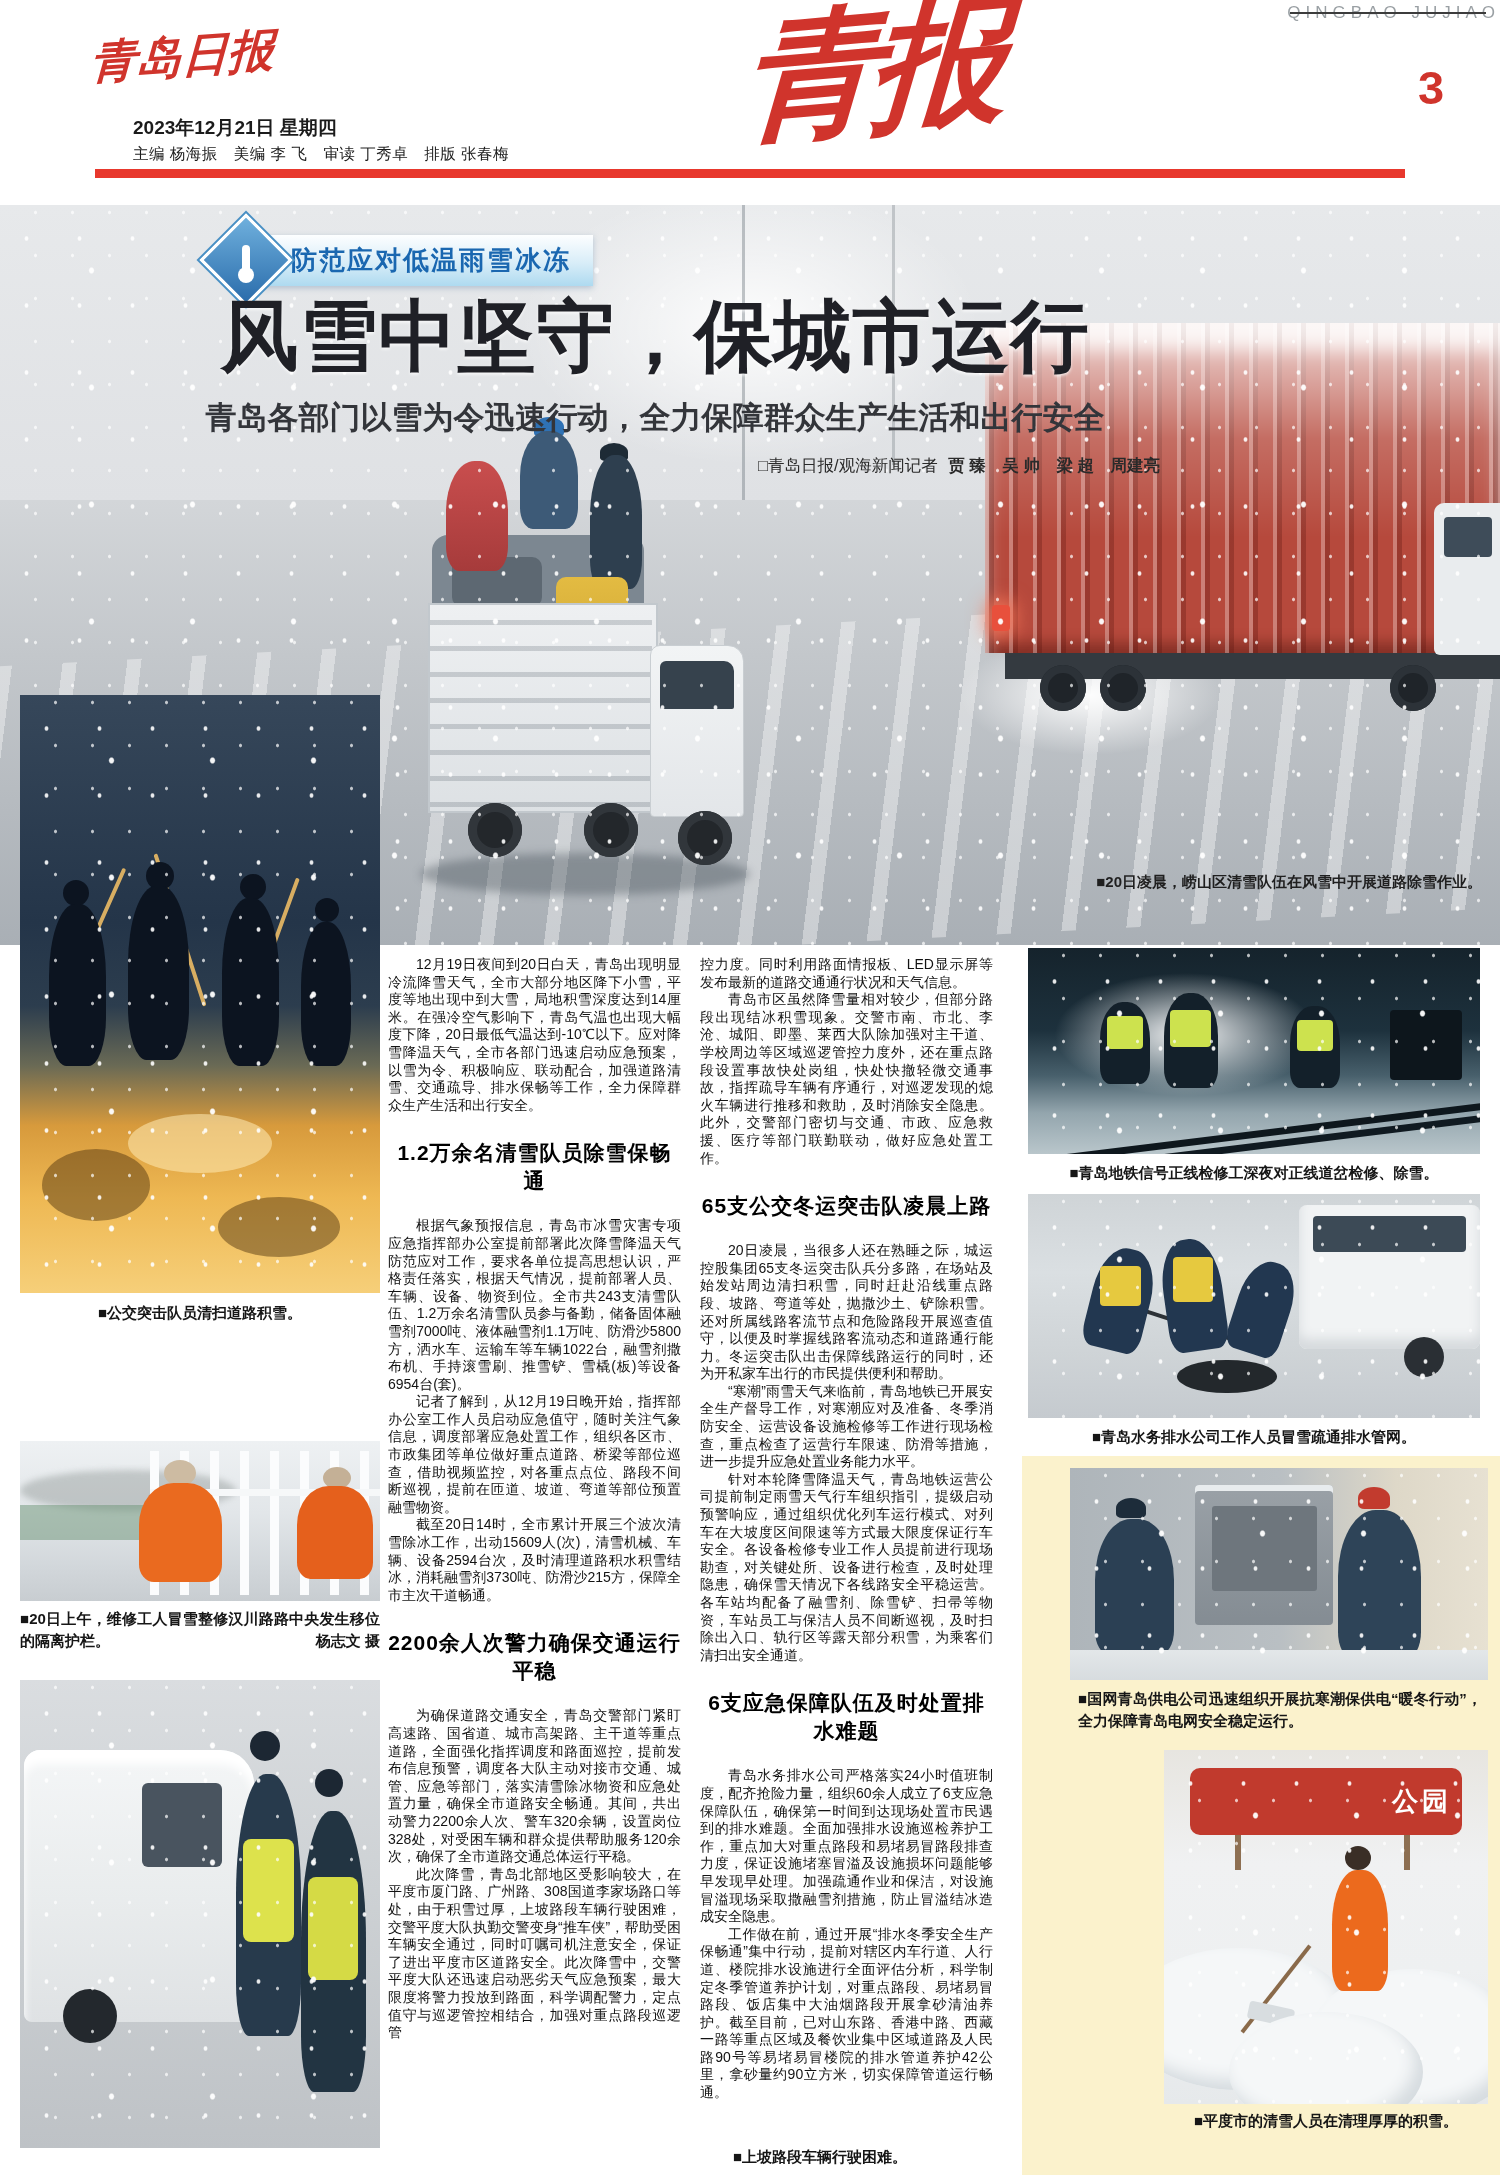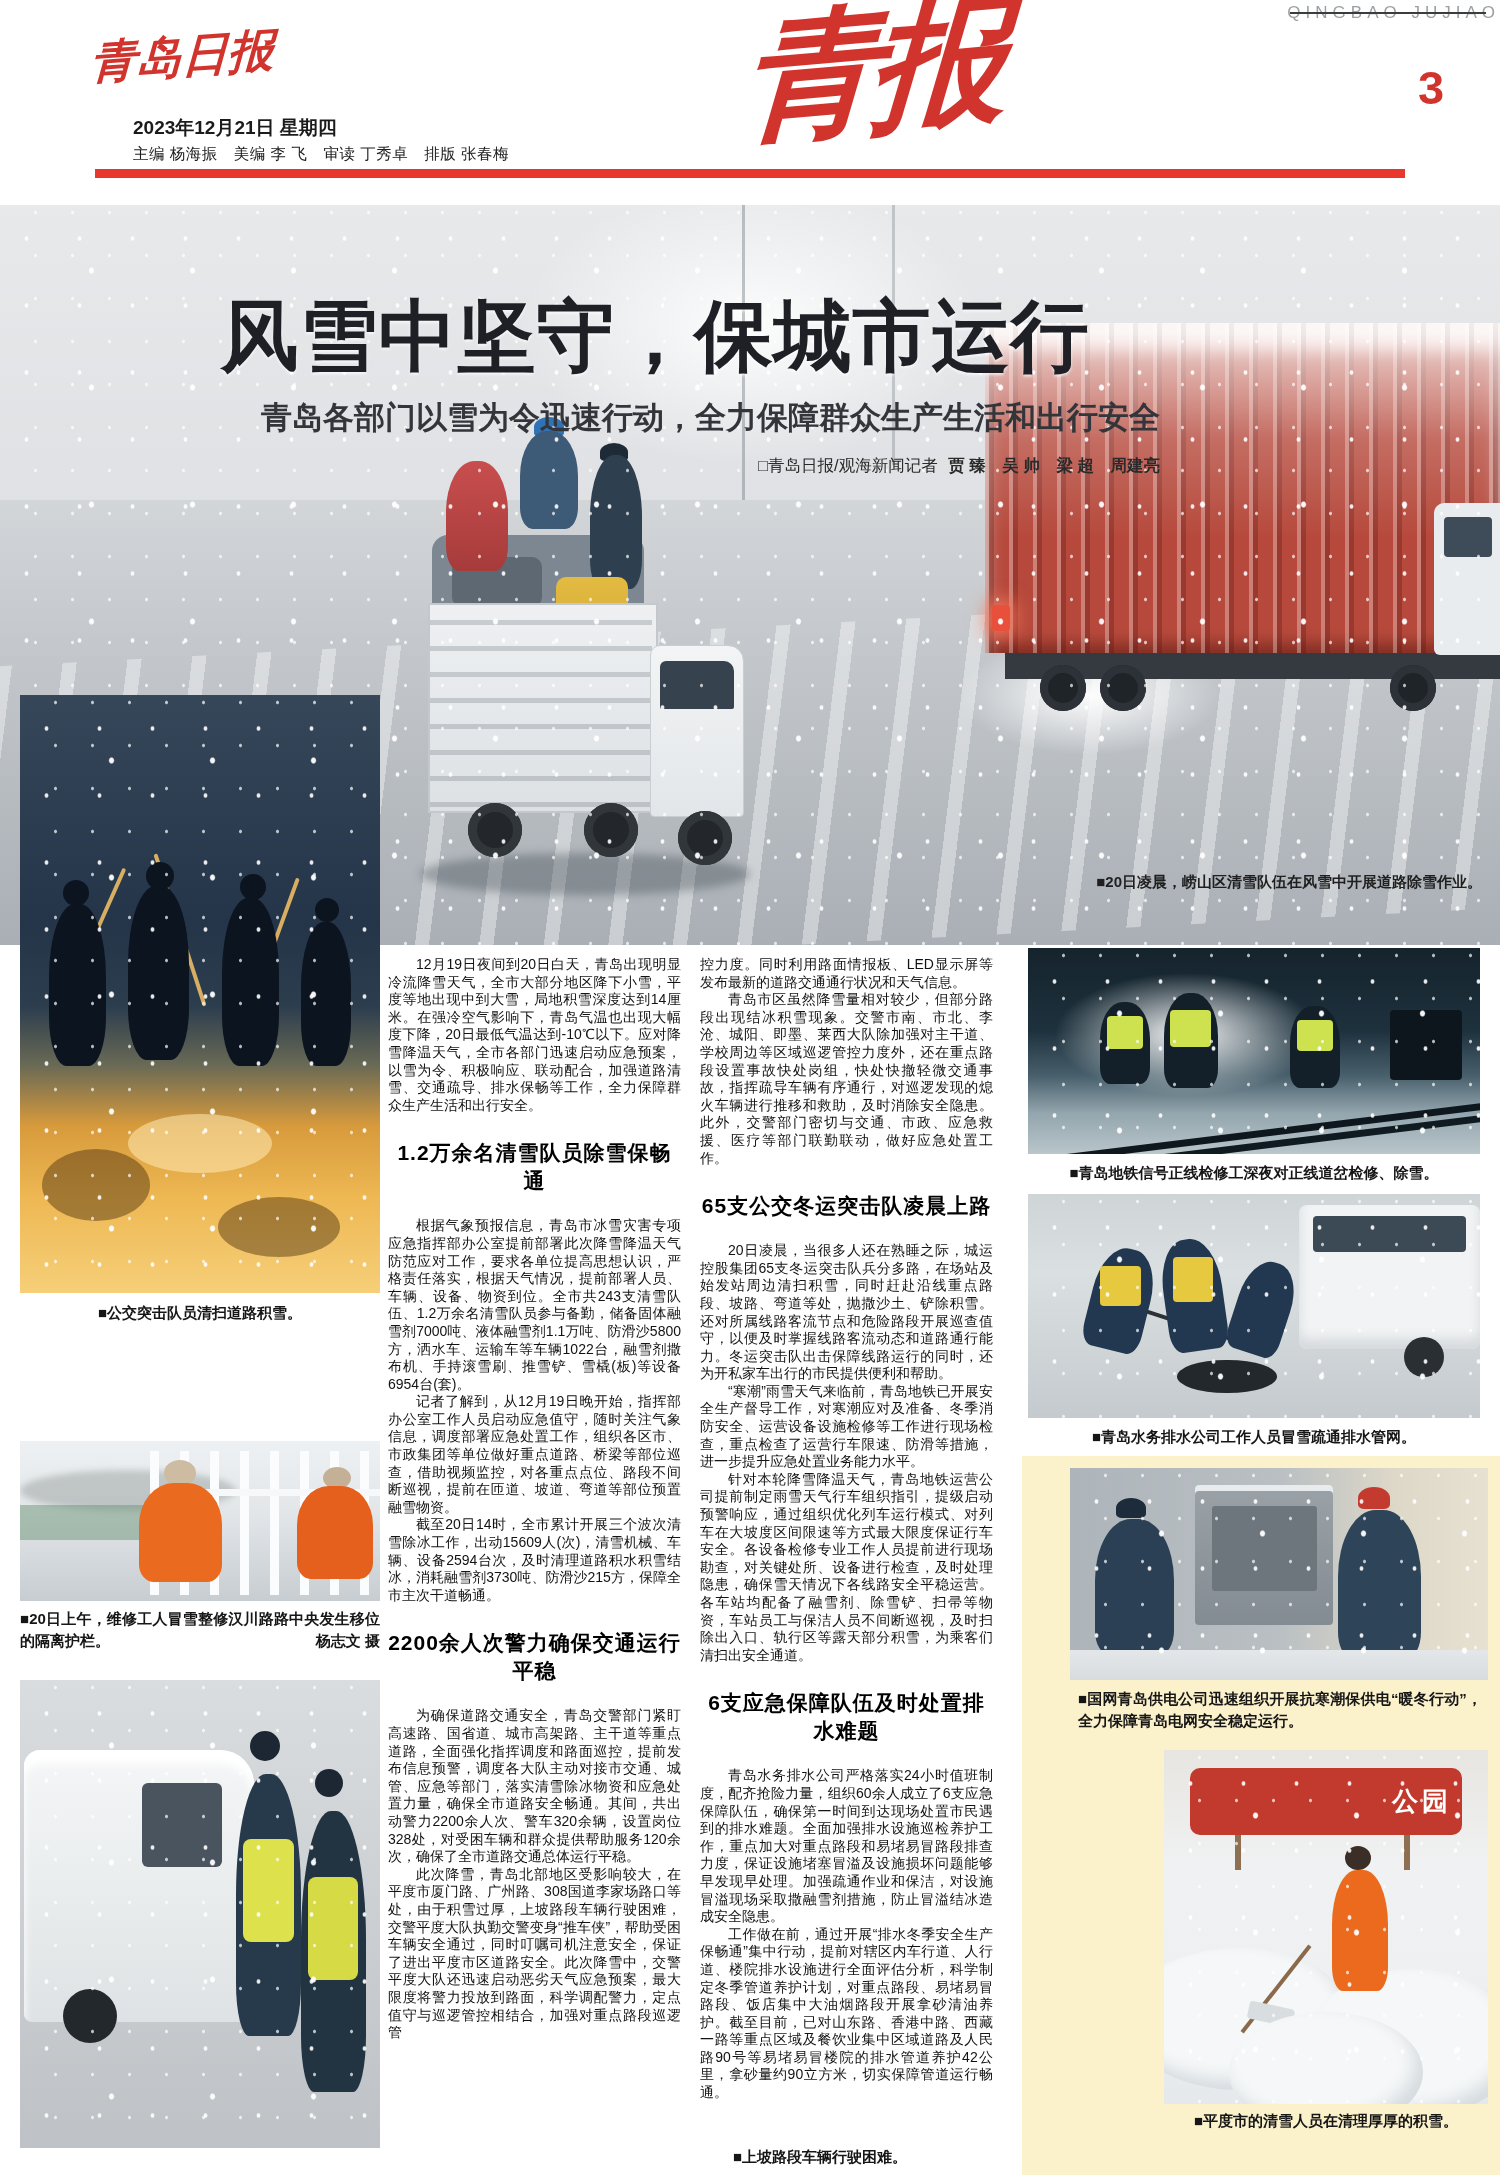--- a/index.html
+++ b/index.html
@@ -81,21 +81,21 @@
   .thermo{transform:rotate(-45deg);width:8px;height:30px;background:#fff;border-radius:4px;position:relative;}
   .thermo::after{content:"";position:absolute;left:-4px;bottom:-8px;width:16px;height:16px;border-radius:50%;background:#fff;}
   .badge-label{margin-left:-16px;padding:8px 22px 8px 28px;
            background:linear-gradient(180deg,#fdfeff 0%,#d8edf8 55%,#aedaf0 100%);
            color:#1a67b0;font-size:26px;font-weight:bold;letter-spacing:2px;
            font-family:"Liberation Serif",serif;box-shadow:0 2px 6px rgba(80,120,160,.35);}
 
   .headline{position:absolute;left:150px;top:80px;width:1010px;text-align:center;z-index:7;
             font-family:"Liberation Serif",serif;font-weight:900;font-size:78px;letter-spacing:1px;
             color:#1f2026;text-shadow:0 2px 3px rgba(255,255,255,.7);}
-  .subhead{position:absolute;left:150px;top:192px;width:1010px;text-align:right;z-index:7;
+  .subhead{position:absolute;left:150px;top:192px;width:1010px;text-align:center;z-index:7;
            font-family:"Liberation Serif",serif;font-weight:700;font-size:31px;color:#33353a;}
   .byline{position:absolute;left:150px;top:250px;width:1010px;text-align:right;z-index:7;
           font-size:16.5px;color:#2a2a2a;}
   .byline b{margin-left:6px;}
 
   
   .col{position:absolute;width:293px;font-size:14px;line-height:17.6px;text-align:justify;color:#121212;}
   .col1{left:388px;top:956px;}
   .col2{left:700px;top:956px;}
   .col p{margin:0;text-indent:2em;}
@@ -267,20 +267,26 @@
       <div class="f-yellow"></div>
       <div class="wt-bed"></div>
       <div class="wt-slats"></div>
       <div class="wt-cab"></div>
       <div class="wt-win"></div>
       <div class="wt-wheel wt-wh1"></div>
       <div class="wt-wheel wt-wh2"></div>
       <div class="wt-wheel wt-wh3"></div>
     </div>
 
+    <div class="badge">
+      <div class="diamond">
+          <div class="thermo"></div>
+        </div>
+      <div class="badge-label">防范应对低温雨雪冰冻</div>
+    </div>
     <div class="headline">风雪中坚守，保城市运行</div>
     <div class="subhead">青岛各部门以雪为令迅速行动，全力保障群众生产生活和出行安全</div>
     <div class="byline">
       <span>□青岛日报/观海新闻记者</span>
       <b>贾 臻　吴 帅　梁 超　周建亮</b>
     </div>
     <div class="hero-cap">■20日凌晨，崂山区清雪队伍在风雪中开展道路除雪作业。</div>
   </div>
 
   <div class="ph pl1 snowy">

